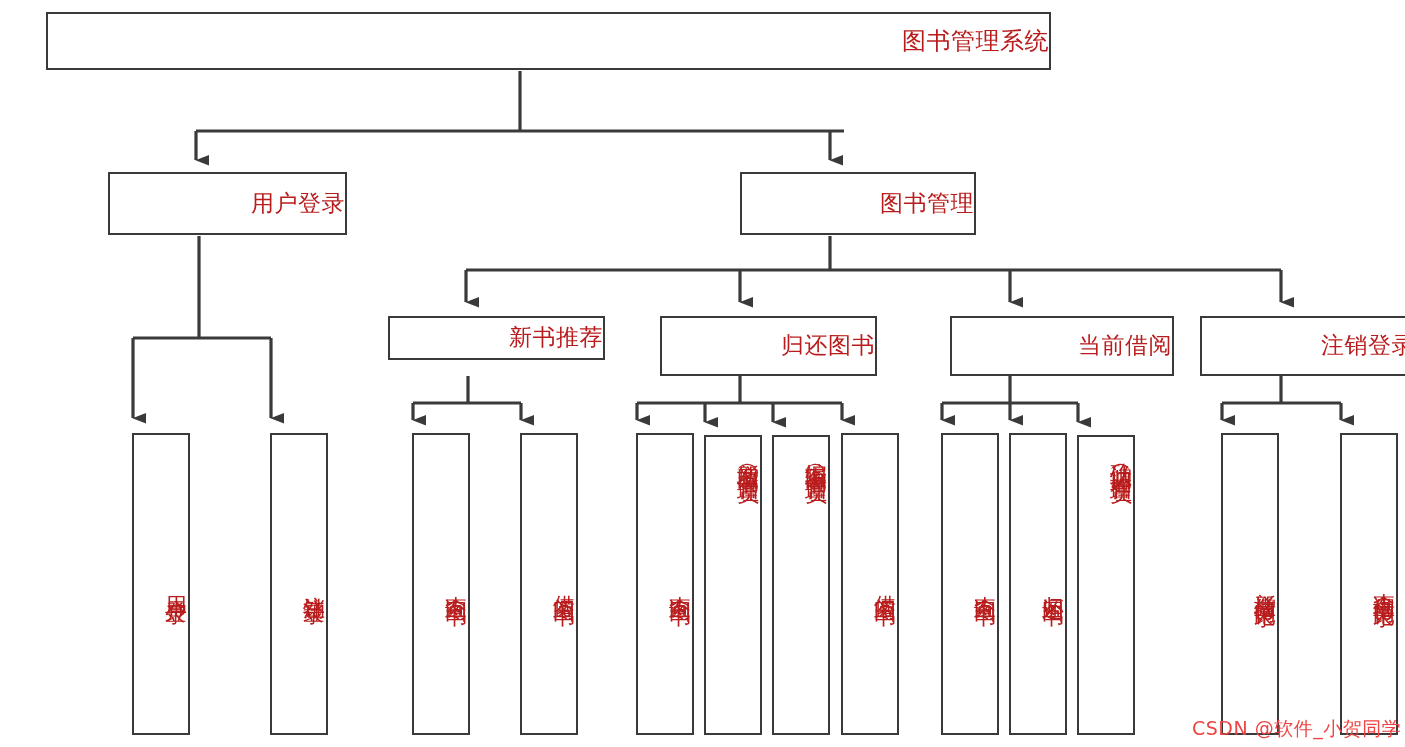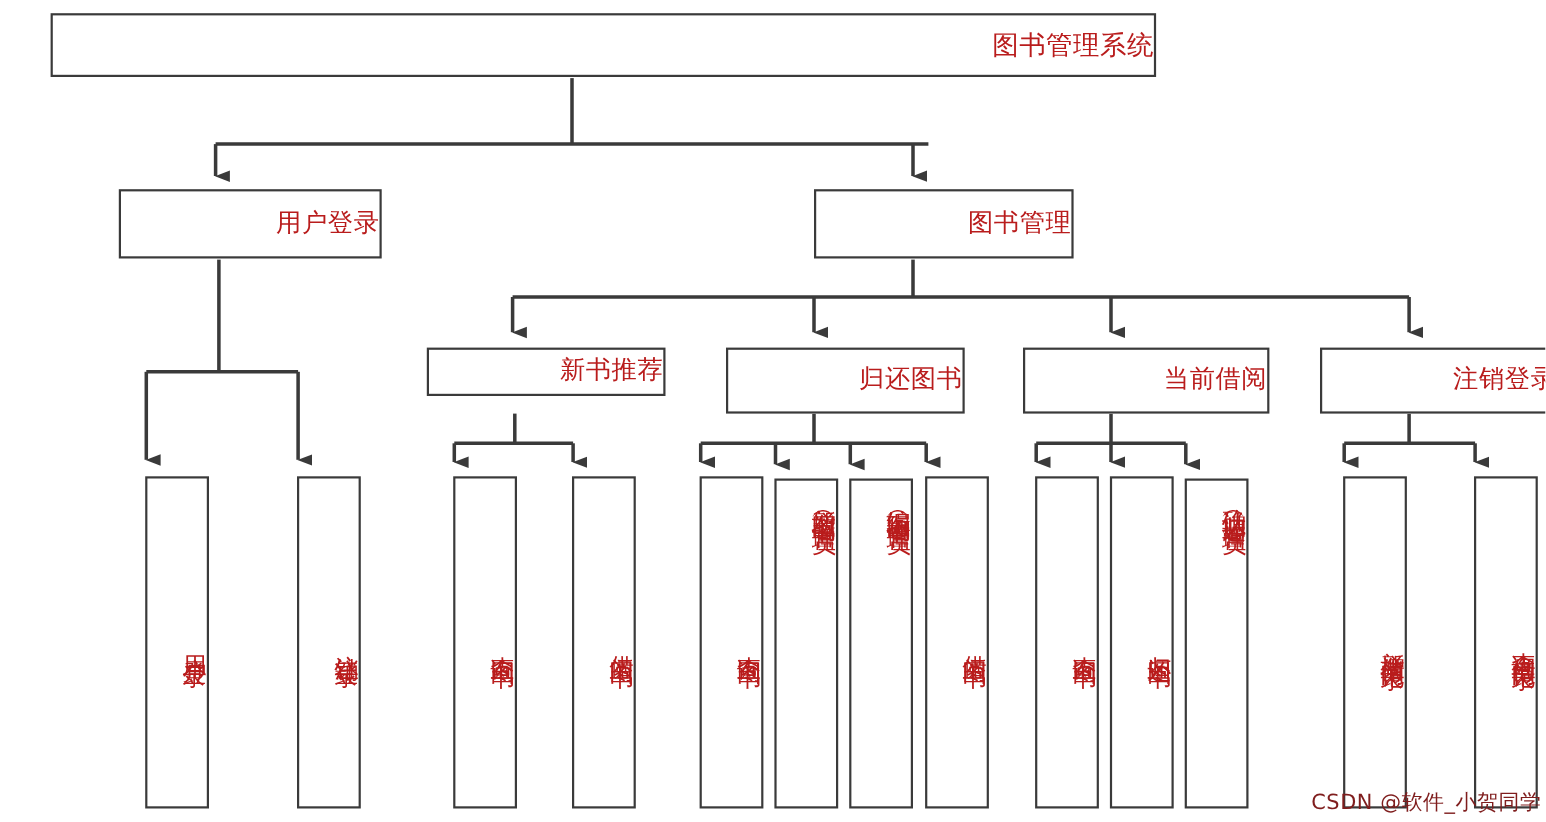--- a/index.html
+++ b/index.html
@@ -65,21 +65,21 @@
     letter-spacing: 3px;
     text-align: left;
   }
   .node.vert.mid {
     align-items: center;
     padding-top: 0;
   }
   .watermark {
     position: absolute;
     font-size: 19px;
-    color: #7f1d1d;
+    color: #ef4444;
     white-space: nowrap;
     z-index: 3;
     letter-spacing: 0.5px;
   }
 </style>
 </head>
 <body>
 
 <div id="canvas">
 
@@ -146,21 +146,21 @@
   </div>
 
   <div class="node horiz" style="left:360px; top:316px; width:217px; height:44px;">
     <span class="label">新书推荐</span>
   </div>
 
   <div class="node horiz" style="left:632px; top:316px; width:217px; height:60px;">
     <span class="label">归还图书</span>
   </div>
 
-  <div class="node horiz" style="left:902px; top:316px; width:224px; height:60px;">
+  <div class="node horiz" style="left:922px; top:316px; width:224px; height:60px;">
     <span class="label">当前借阅</span>
   </div>
 
   <div class="node horiz" style="left:1172px; top:316px; width:217px; height:60px;">
     <span class="label">注销登录</span>
   </div>
 
   <div class="node vert mid" style="left:104px; top:433px; width:58px; height:302px;">
     <span class="label">用户登录</span>
   </div>

